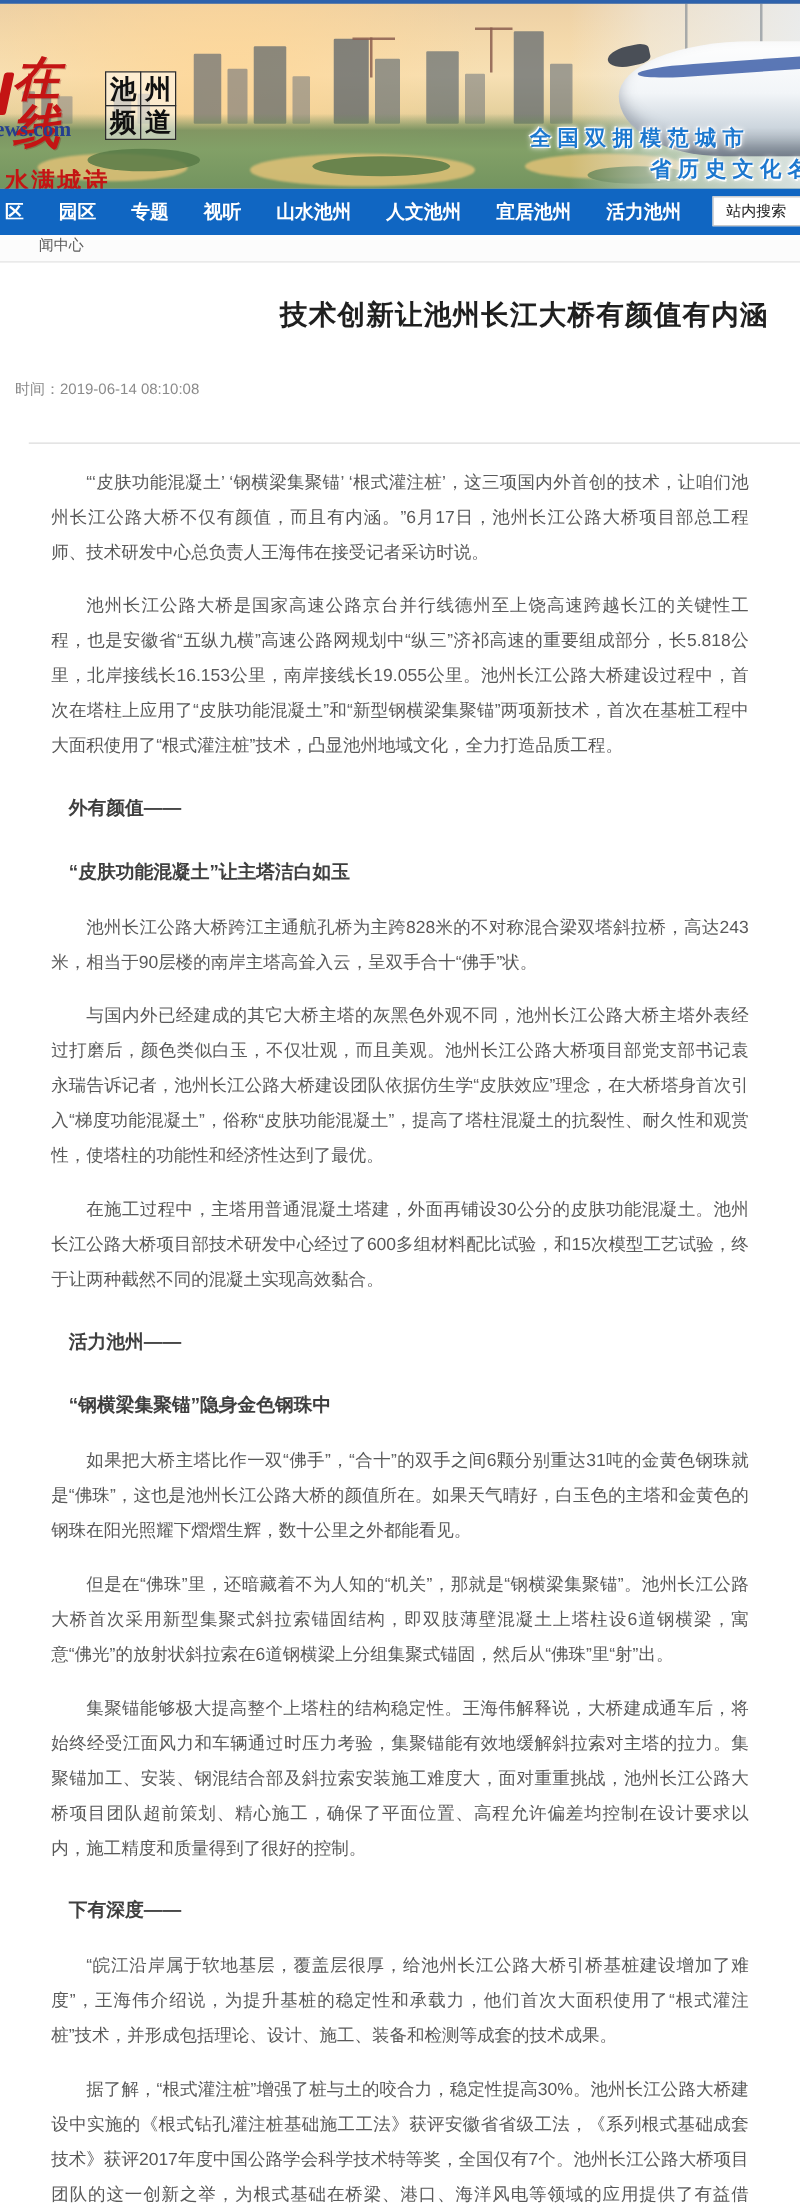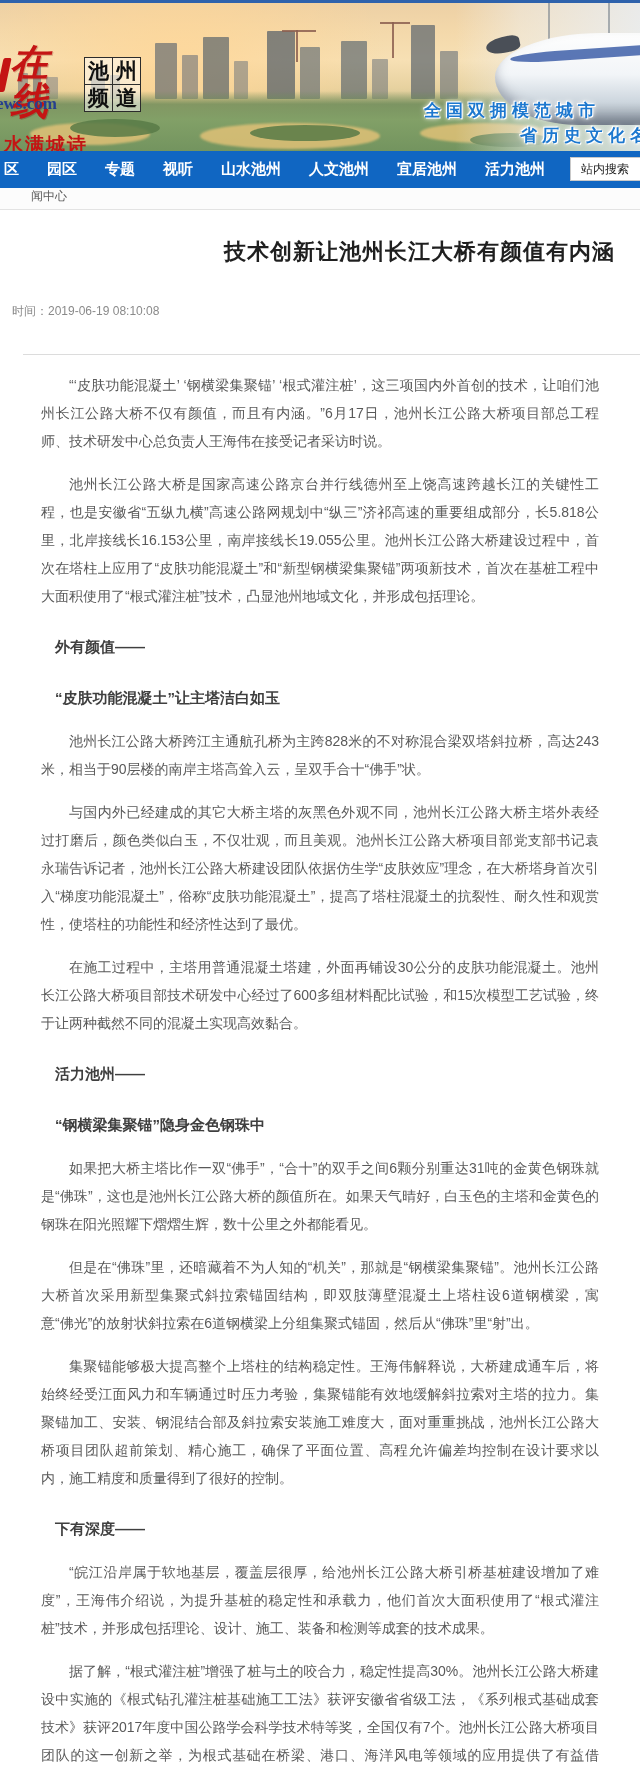--- a/index.html
+++ b/index.html
@@ -144,25 +144,25 @@
       <span>站内搜索</span>
     </div>
   </nav>
 
   <div class="breadcrumb-bar">
     <span class="breadcrumb">闻中心</span>
   </div>
 
   <main class="article">
     <h1 class="article-title">技术创新让池州长江大桥有颜值有内涵</h1>
-    <div class="article-time">时间：2019-06-19 08:10:08</div>
+    <div class="article-time">时间：2019-06-14 08:10:08</div>
     <hr class="divider">
     <div class="article-body">
         <p class="blk-p">“‘皮肤功能混凝土’ ‘钢横梁集聚锚’ ‘根式灌注桩’，这三项国内外首创的技术，让咱们池州长江公路大桥不仅有颜值，而且有内涵。”6月17日，池州长江公路大桥项目部总工程师、技术研发中心总负责人王海伟在接受记者采访时说。</p>
-        <p class="blk-p">池州长江公路大桥是国家高速公路京台并行线德州至上饶高速跨越长江的关键性工程，也是安徽省“五纵九横”高速公路网规划中“纵三”济祁高速的重要组成部分，长5.818公里，北岸接线长16.153公里，南岸接线长19.055公里。池州长江公路大桥建设过程中，首次在塔柱上应用了“皮肤功能混凝土”和“新型钢横梁集聚锚”两项新技术，首次在基桩工程中大面积使用了“根式灌注桩”技术，凸显池州地域文化，并形成包括理论。</p>
+        <p class="blk-p">池州长江公路大桥是国家高速公路京台并行线德州至上饶高速跨越长江的关键性工程，也是安徽省“五纵九横”高速公路网规划中“纵三”济祁高速的重要组成部分，长5.818公里，北岸接线长16.153公里，南岸接线长19.055公里。池州长江公路大桥建设过程中，首次在塔柱上应用了“皮肤功能混凝土”和“新型钢横梁集聚锚”两项新技术，首次在基桩工程中大面积使用了“根式灌注桩”技术，凸显池州地域文化，全力打造品质工程。</p>
         <div class="blk-h2">外有颜值——</div>
         <div class="blk-h3">“皮肤功能混凝土”让主塔洁白如玉</div>
         <p class="blk-p">池州长江公路大桥跨江主通航孔桥为主跨828米的不对称混合梁双塔斜拉桥，高达243米，相当于90层楼的南岸主塔高耸入云，呈双手合十“佛手”状。</p>
         <p class="blk-p">与国内外已经建成的其它大桥主塔的灰黑色外观不同，池州长江公路大桥主塔外表经过打磨后，颜色类似白玉，不仅壮观，而且美观。池州长江公路大桥项目部党支部书记袁永瑞告诉记者，池州长江公路大桥建设团队依据仿生学“皮肤效应”理念，在大桥塔身首次引入“梯度功能混凝土”，俗称“皮肤功能混凝土”，提高了塔柱混凝土的抗裂性、耐久性和观赏性，使塔柱的功能性和经济性达到了最优。</p>
         <p class="blk-p">在施工过程中，主塔用普通混凝土塔建，外面再铺设30公分的皮肤功能混凝土。池州长江公路大桥项目部技术研发中心经过了600多组材料配比试验，和15次模型工艺试验，终于让两种截然不同的混凝土实现高效黏合。</p>
         <div class="blk-h2">活力池州——</div>
         <div class="blk-h3">“钢横梁集聚锚”隐身金色钢珠中</div>
         <p class="blk-p">如果把大桥主塔比作一双“佛手”，“合十”的双手之间6颗分别重达31吨的金黄色钢珠就是“佛珠”，这也是池州长江公路大桥的颜值所在。如果天气晴好，白玉色的主塔和金黄色的钢珠在阳光照耀下熠熠生辉，数十公里之外都能看见。</p>
         <p class="blk-p">但是在“佛珠”里，还暗藏着不为人知的“机关”，那就是“钢横梁集聚锚”。池州长江公路大桥首次采用新型集聚式斜拉索锚固结构，即双肢薄壁混凝土上塔柱设6道钢横梁，寓意“佛光”的放射状斜拉索在6道钢横梁上分组集聚式锚固，然后从“佛珠”里“射”出。</p>
         <p class="blk-p">集聚锚能够极大提高整个上塔柱的结构稳定性。王海伟解释说，大桥建成通车后，将始终经受江面风力和车辆通过时压力考验，集聚锚能有效地缓解斜拉索对主塔的拉力。集聚锚加工、安装、钢混结合部及斜拉索安装施工难度大，面对重重挑战，池州长江公路大桥项目团队超前策划、精心施工，确保了平面位置、高程允许偏差均控制在设计要求以内，施工精度和质量得到了很好的控制。</p>

